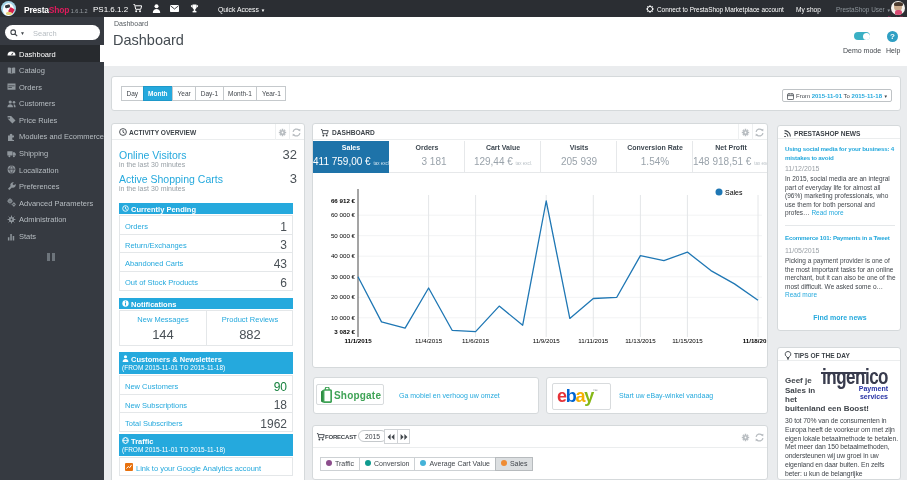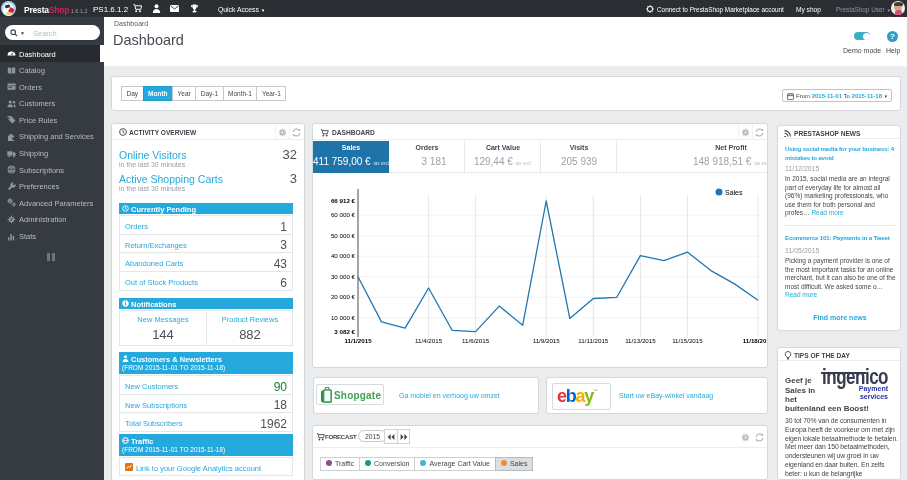--- a/index.html
+++ b/index.html
@@ -105,36 +105,36 @@
       <div style="position:relative;height:16.6px;">
         <svg style="position:absolute;top:4px;left:7px;" width="9" height="9" viewBox="0 0 9 9">
           <path d="M0.5 1h3.6l4.4 4.4-3.1 3.1L1 4.1z M2 2.3a0.8 0.8 0 1 0 0.02 0z" fill-rule="evenodd" fill="#8f969c"></path>
         </svg>
         <span style="position:absolute;top:4.5px;left:19px;font-size:7.5px;color:#b7bdc2;white-space:nowrap;">Price Rules</span>
       </div>
       <div style="position:relative;height:16.6px;">
         <svg style="position:absolute;top:4px;left:7px;" width="9" height="9" viewBox="0 0 9 9">
           <path d="M1 3.4h1.8a1.3 1.3 0 1 1 2.5 0H7v2.1a1.3 1.3 0 1 0 0 2.4V9H1z" fill="#8f969c"></path>
         </svg>
-        <span style="position:absolute;top:4.5px;left:19px;font-size:7.5px;color:#b7bdc2;white-space:nowrap;">Shipping and Services</span>
+        <span style="position:absolute;top:4.5px;left:19px;font-size:7.5px;color:#b7bdc2;white-space:nowrap;">Modules and Ecommerce</span>
       </div>
       <div style="position:relative;height:16.6px;">
         <svg style="position:absolute;top:4px;left:7px;" width="9" height="9" viewBox="0 0 9 9">
           <path d="M0.3 2.2h5.2v4.2H0.3z M5.9 3.3h1.7L8.8 4.7v1.7H5.9z" fill="#8f969c"></path>
           <circle cx="2.4" cy="7.2" r="1" fill="#8f969c"></circle>
           <circle cx="6.9" cy="7.2" r="1" fill="#8f969c"></circle>
         </svg>
         <span style="position:absolute;top:4.5px;left:19px;font-size:7.5px;color:#b7bdc2;white-space:nowrap;">Shipping</span>
       </div>
       <div style="position:relative;height:16.6px;">
         <svg style="position:absolute;top:4px;left:7px;" width="9" height="9" viewBox="0 0 9 9">
           <circle cx="4.5" cy="4.5" r="3.9" fill="#8f969c"></circle>
           <path d="M0.8 4.2h7.4 M4.5 0.7c-2.3 2.4-2.3 5.2 0 7.6 M4.5 0.7c2.3 2.4 2.3 5.2 0 7.6" stroke="#363a41" stroke-width="0.7" fill="none"></path>
         </svg>
-        <span style="position:absolute;top:4.5px;left:19px;font-size:7.5px;color:#b7bdc2;white-space:nowrap;">Subscriptions</span>
+        <span style="position:absolute;top:4.5px;left:19px;font-size:7.5px;color:#b7bdc2;white-space:nowrap;">Localization</span>
       </div>
       <div style="position:relative;height:16.6px;">
         <svg style="position:absolute;top:4px;left:7px;" width="9" height="9" viewBox="0 0 9 9">
           <path d="M8.6 2.1a2.7 2.7 0 0 1-3.7 3.3L2.3 8 1 6.7l2.6-2.6a2.7 2.7 0 0 1 3.3-3.7L5.4 1.9l1.4 1.4z" fill="#8f969c"></path>
         </svg>
         <span style="position:absolute;top:4.5px;left:19px;font-size:7.5px;color:#b7bdc2;white-space:nowrap;">Preferences</span>
       </div>
       <div style="position:relative;height:16.6px;">
         <svg style="position:absolute;top:4px;left:7px;" width="9" height="9" viewBox="0 0 9 9">
           <circle cx="3" cy="3.1" r="2" fill="#8f969c"></circle>
@@ -327,20 +327,24 @@
           <div style="position:absolute;top:3px;left:0;width:76px;text-align:center;font-size:7px;font-weight:bold;color:#3f4952;">Orders</div>
           <div style="position:absolute;top:15px;left:0;width:90px;text-align:center;font-size:10px;color:#9aa3ab;white-space:nowrap;">3 181</div>
         </div>
         <div style="position:absolute;top:0;left:152px;width:76px;height:32px;border-right:1px solid #e6e8ea;">
           <div style="position:absolute;top:3px;left:0;width:76px;text-align:center;font-size:7px;font-weight:bold;color:#3f4952;">Cart Value</div>
           <div style="position:absolute;top:15px;left:0;width:76px;text-align:center;font-size:10px;color:#9aa3ab;white-space:nowrap;">129,44 € <span style="font-size:4.5px;color:#b9c0c6;">tax excl.</span></div>
         </div>
         <div style="position:absolute;top:0;left:228px;width:76px;height:32px;border-right:1px solid #e6e8ea;">
           <div style="position:absolute;top:3px;left:0;width:76px;text-align:center;font-size:7px;font-weight:bold;color:#3f4952;">Visits</div>
           <div style="position:absolute;top:15px;left:0;width:76px;text-align:center;font-size:10px;color:#9aa3ab;white-space:nowrap;">205 939</div>
+        </div>
+        <div style="position:absolute;top:0;left:304px;width:76px;height:32px;border-right:1px solid #e6e8ea;">
+          <div style="position:absolute;top:3px;left:0;width:76px;text-align:center;font-size:7px;font-weight:bold;color:#3f4952;">Conversion Rate</div>
+          <div style="position:absolute;top:15px;left:0;width:76px;text-align:center;font-size:10px;color:#9aa3ab;white-space:nowrap;">1.54%</div>
         </div>
         <div style="position:absolute;top:0;left:380px;width:76px;height:32px;border-right:1px solid #e6e8ea;">
           <div style="position:absolute;top:3px;left:0;width:76px;text-align:center;font-size:7px;font-weight:bold;color:#3f4952;">Net Profit</div>
           <div style="position:absolute;top:15px;left:0;width:76px;text-align:center;font-size:10px;color:#9aa3ab;white-space:nowrap;">148 918,51 € <span style="font-size:4.5px;color:#b9c0c6;">tax excl.</span></div>
         </div>
       </div>
   <svg id="chart" style="position:absolute;top:49px;left:0;" width="456" height="196" viewBox="0 0 456 196">
         <line x1="45" y1="42.2" x2="449" y2="42.2" stroke="#f2f3f4" stroke-width="1"></line>
         <line x1="45" y1="62.7" x2="449" y2="62.7" stroke="#f2f3f4" stroke-width="1"></line>
         <line x1="45" y1="83.2" x2="449" y2="83.2" stroke="#f2f3f4" stroke-width="1"></line>

